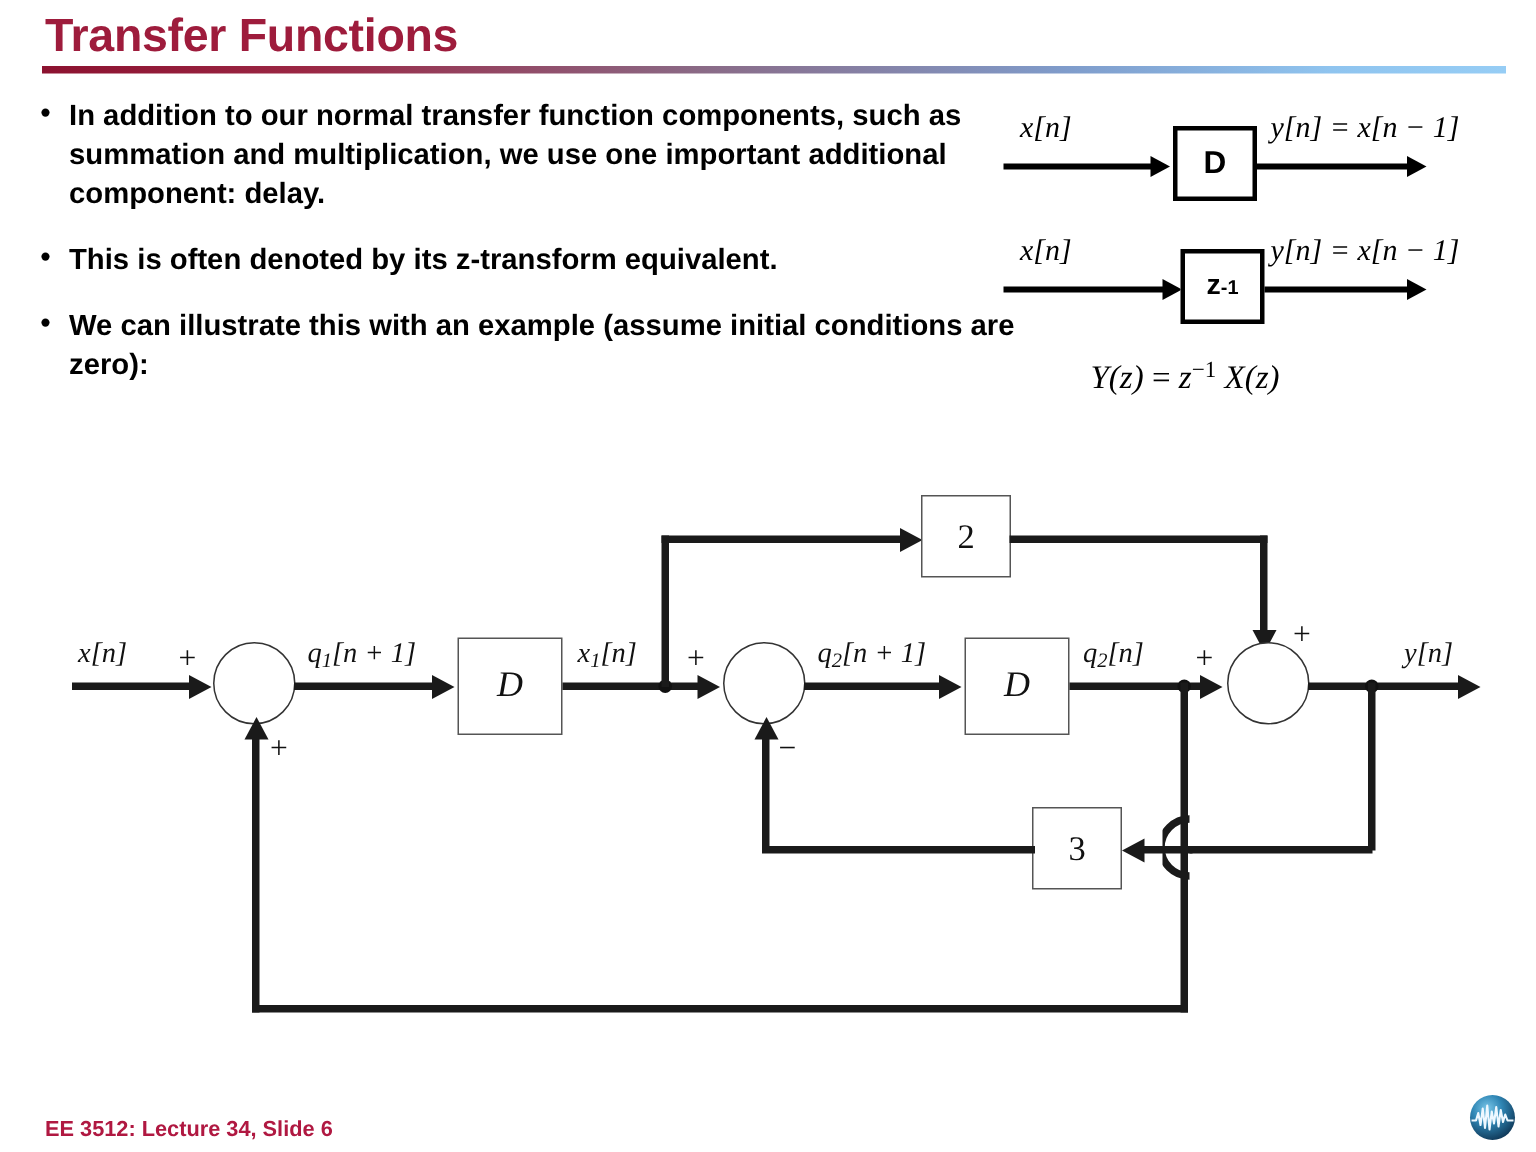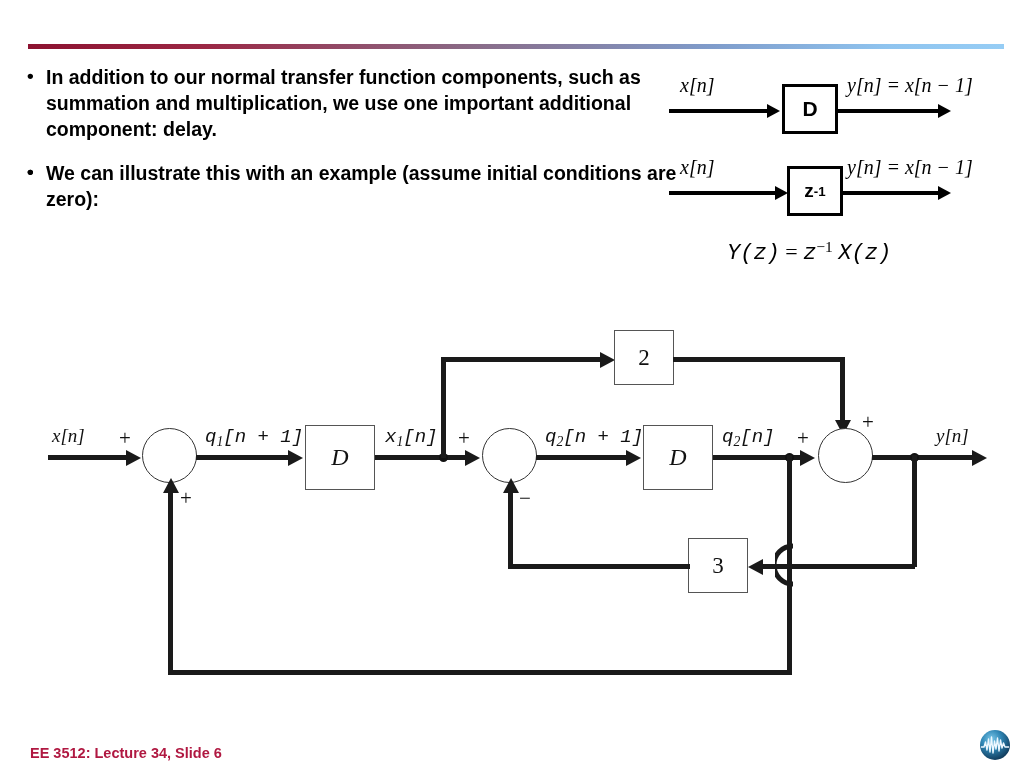--- a/index.html
+++ b/index.html
@@ -38,21 +38,21 @@
   }
   .bullet .dot{
     position:absolute;left:7px;top:-1px;
     font-size:19px;line-height:26px;
   }
   #b1{top:0px;}
   #b2{margin-top:18px;}
   #b3{margin-top:18px;}
 
   
-  .mi{font-family:Liberation Mono, monospace;font-style:italic;}
+  .mi{font-family:Liberation Serif, serif;font-style:italic;}
   .mn{font-family:"Liberation Serif", serif;font-style:normal;}
   .sub{font-size:0.72em;vertical-align:-0.28em;font-style:italic;}
   .sup{font-size:0.70em;vertical-align:0.48em;font-style:normal;}
 
   
   .mini{position:absolute;}
   .lbl{position:absolute;white-space:nowrap;font-family:"Liberation Serif", serif;font-size:20px;}
   .blk{
     position:absolute;
     border:3px solid #000;
@@ -110,29 +110,31 @@
     font-size:14.5px;font-weight:bold;color:#b01841;
     white-space:nowrap;
   }
   #footer-logo{position:absolute;left:978px;top:728px;width:34px;height:34px;}
 </style>
 </head>
 <body>
 
 <div id="slide">
 
+  <div id="page-title">Transfer Functions</div>
   <div id="title-rule"></div>
 
   <div id="bullets">
     <div class="bullet" id="b1">
       <span class="dot">•</span>
       <span>In addition to our normal transfer function components, such as summation and multiplication, we use one important additional component: delay.</span>
     </div>
     <div class="bullet" id="b2">
       <span class="dot">•</span>
+      <span>This is often denoted by its z-transform equivalent.</span>
     </div>
     <div class="bullet" id="b3">
       <span class="dot">•</span>
       <span>We can illustrate this with an example (assume initial conditions are zero):</span>
     </div>
   </div>
 
   <div class="mini" style="left:660px;top:70px;width:360px;height:70px;">
     <div class="lbl mi" style="left:20px;top:4px;">x[n]</div>
     <div class="lbl mi" style="left:187px;top:4px;">y[n] = x[n − 1]</div>

